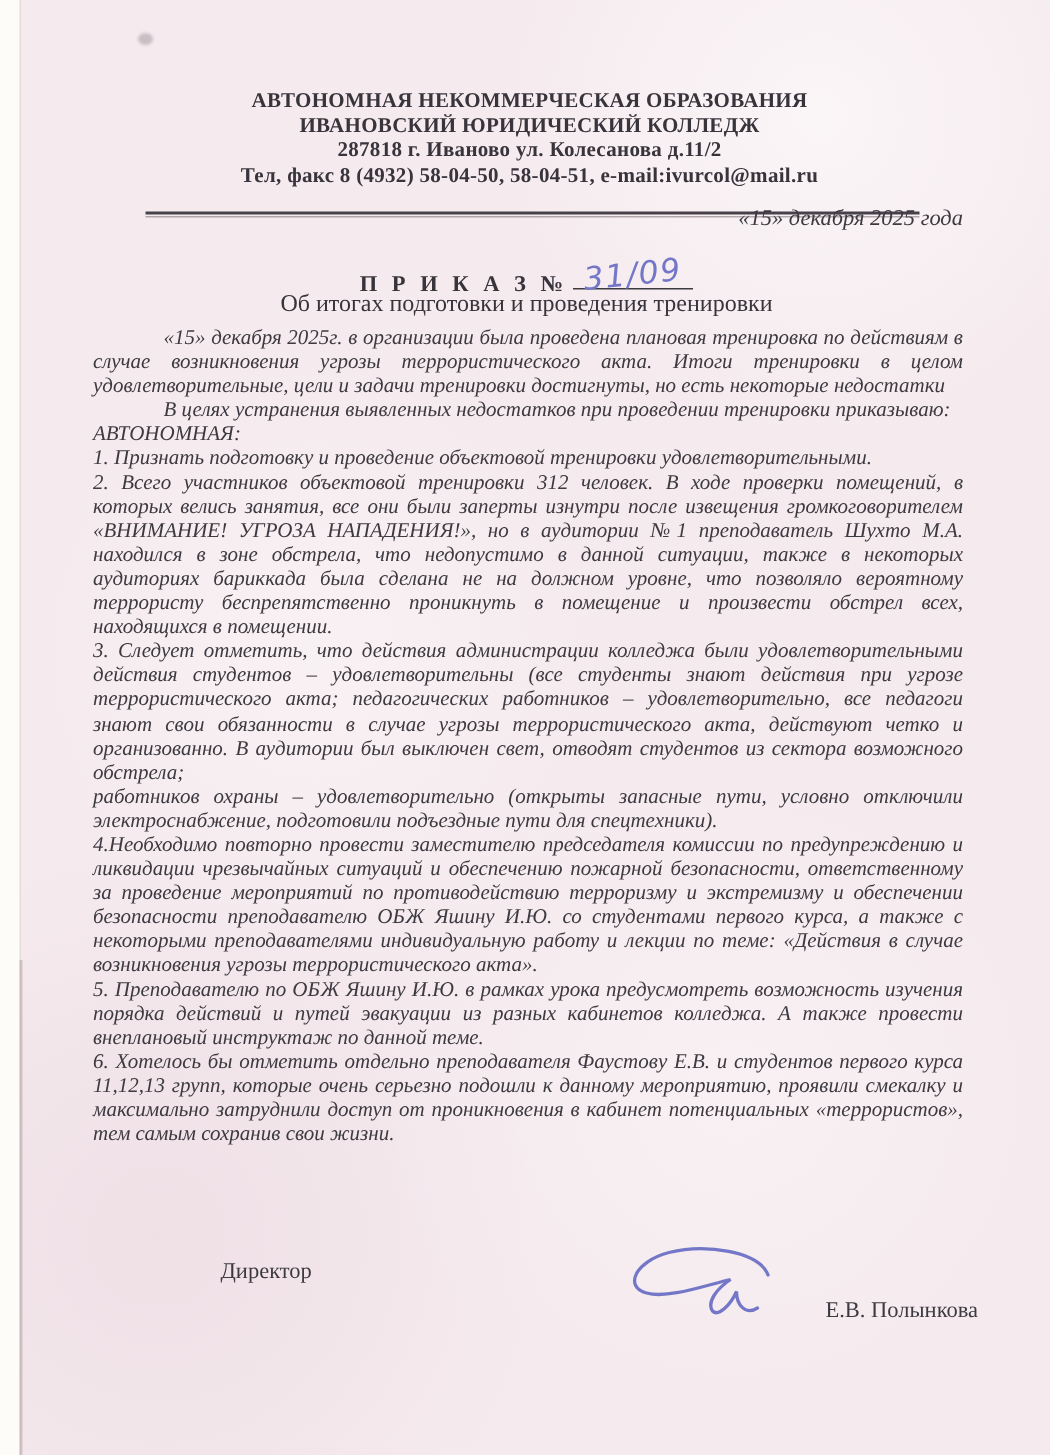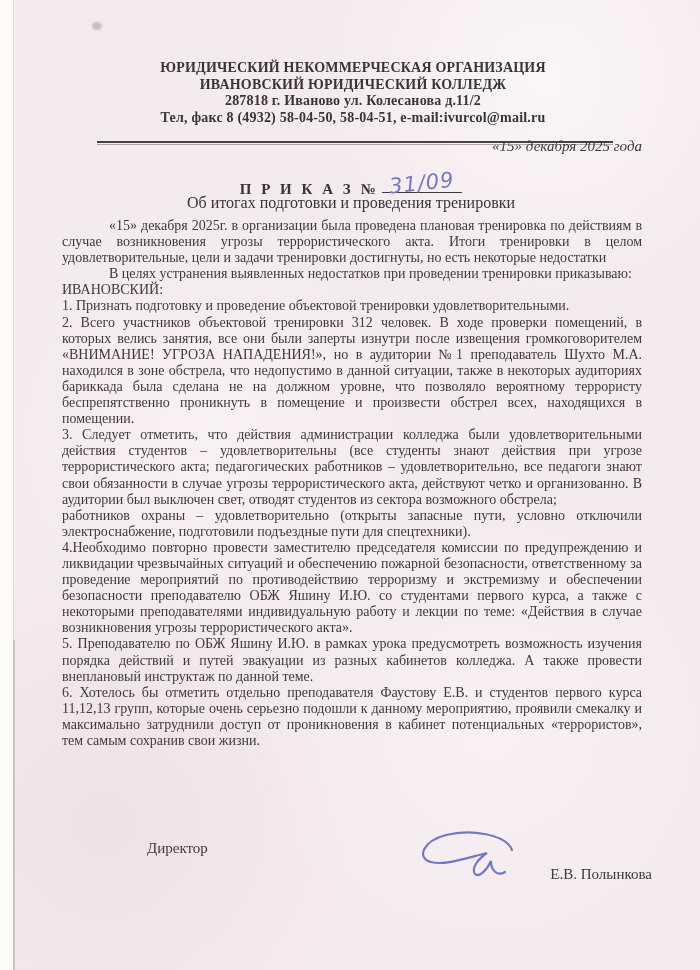--- a/index.html
+++ b/index.html
@@ -54,21 +54,21 @@
     font-size:21px; color:#7477c7; transform:rotate(-6deg); letter-spacing:1px;
   }
   .subject-line {
     position:absolute; top:194px; left:60px; width:582px;
     text-align:center; font-size:16px; font-weight:normal; color:#38343b;
   }
   .body-text {
     position:absolute; top:218px; left:62px; width:580px;
     font-size:14px; line-height:16.1px; text-align:justify;
   }
-  .body-text p { margin:0; }
+  .body-text p { margin:0;font-style:italic; }
   .body-text p.indent { text-indent:47px; }
   .sign-position {
     position:absolute; left:147px; top:840px; font-size:15px; color:#3c3a40;
   }
   .signature {
     position:absolute; left:412px; top:826px; width:120px; height:64px;
   }
   .sign-name {
     position:absolute; right:48px; top:866px; font-size:15px; color:#3c3a40;
   }
@@ -80,41 +80,41 @@
 </head>
 <body>
 
 <div class="page">
 
   <div class="edge-left"></div>
   <div class="edge-fold"></div>
   <div class="smudge"></div>
 
   <div class="letterhead">
-    <div>ЮРИДИЧЕСКИЙ НЕКОММЕРЧЕСКАЯ ОРГАНИЗАЦИЯ</div>
+    <div>АВТОНОМНАЯ НЕКОММЕРЧЕСКАЯ ОБРАЗОВАНИЯ</div>
     <div>ИВАНОВСКИЙ ЮРИДИЧЕСКИЙ КОЛЛЕДЖ</div>
     <div>287818 г. Иваново ул. Колесанова д.11/2</div>
     <div>Тел, факс 8 (4932) 58-04-50, 58-04-51, e-mail:ivurcol@mail.ru</div>
   </div>
 
   <div class="rule"></div>
 
   <div class="date-line">«15» декабря  2025 года</div>
 
   <div class="order-line">
     <span class="order-label">П Р И К А З №</span>
     <span class="number-slot"><span class="handwritten">31/09</span></span>
   </div>
 
   <div class="subject-line">Об итогах подготовки и проведения тренировки</div>
 
   <div class="body-text">
     <p class="indent">«15» декабря 2025г. в организации была проведена плановая тренировка по действиям в случае возникновения угрозы террористического акта. Итоги тренировки в целом удовлетворительные, цели и задачи тренировки достигнуты, но есть некоторые недостатки</p>
     <p class="indent">В целях устранения выявленных недостатков при проведении тренировки приказываю:</p>
-    <p>ИВАНОВСКИЙ:</p>
+    <p>АВТОНОМНАЯ:</p>
     <p>1. Признать подготовку и проведение объектовой тренировки удовлетворительными.</p>
     <p>2. Всего участников объектовой тренировки 312 человек. В ходе проверки помещений, в которых велись занятия, все они были заперты изнутри после извещения громкоговорителем «ВНИМАНИЕ! УГРОЗА НАПАДЕНИЯ!», но в аудитории №1 преподаватель Шухто М.А. находился в зоне обстрела, что недопустимо в данной ситуации, также в  некоторых аудиториях бариккада была сделана не на должном уровне, что позволяло вероятному террористу беспрепятственно проникнуть в помещение и произвести обстрел всех, находящихся в помещении.</p>
     <p>3. Следует отметить, что действия администрации колледжа были удовлетворительными действия студентов – удовлетворительны (все студенты знают действия при угрозе террористического акта; педагогических работников – удовлетворительно, все педагоги знают свои обязанности в случае угрозы террористического акта, действуют четко и организованно. В аудитории был выключен свет, отводят студентов из сектора возможного обстрела;</p>
     <p>работников охраны – удовлетворительно (открыты запасные пути, условно отключили электроснабжение, подготовили подъездные пути для спецтехники).</p>
     <p>4.Необходимо повторно провести заместителю председателя комиссии по предупреждению и ликвидации чрезвычайных ситуаций и обеспечению пожарной безопасности,   ответственному за проведение мероприятий по противодействию терроризму и экстремизму и обеспечении безопасности преподавателю ОБЖ Яшину И.Ю. со студентами первого курса, а также с некоторыми преподавателями индивидуальную работу и лекции по теме: «Действия в случае возникновения угрозы террористического акта».</p>
     <p>5. Преподавателю по ОБЖ Яшину И.Ю. в рамках урока предусмотреть возможность изучения порядка действий и путей эвакуации из разных кабинетов колледжа. А также провести внеплановый инструктаж по данной теме.</p>
     <p>6. Хотелось бы отметить отдельно преподавателя Фаустову Е.В.  и студентов первого курса 11,12,13 групп, которые очень серьезно подошли к данному мероприятию, проявили смекалку и максимально затруднили доступ от проникновения в кабинет потенциальных «террористов», тем самым сохранив свои жизни.</p>
   </div>
 
   <div class="sign-position">Директор</div>

